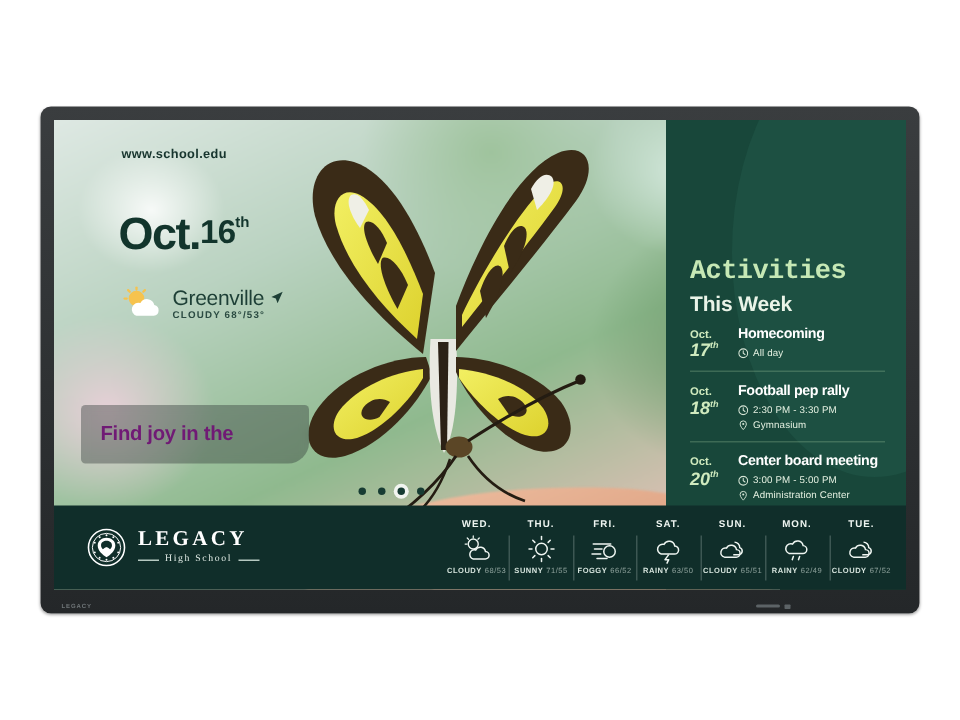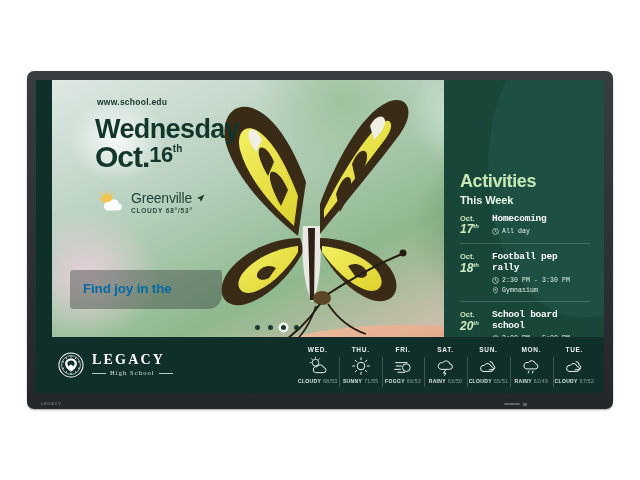--- a/index.html
+++ b/index.html
@@ -26,21 +26,20 @@
     background:#0f3029;
     overflow:hidden;
   }
 
   
   #photo-pane {
     position:absolute; left:0; top:0;
     width:484px; height:100%;
     overflow:hidden;
     background:#cfd8d2;
-    margin-left:16px;
   }
   #photo-bg {
     position:absolute; inset:-4px;
     background:
       radial-gradient(ellipse 70px 60px at 14% 20%, rgba(255,255,255,.85), rgba(255,255,255,0) 70%),
       radial-gradient(ellipse 90px 80px at 86% 12%, rgba(215,235,225,.9), rgba(215,235,225,0) 70%),
       radial-gradient(ellipse 120px 110px at 60% 8%, #9fc39d, rgba(159,195,157,0) 72%),
       radial-gradient(ellipse 130px 120px at 92% 48%, #6d9c6c, rgba(109,156,108,0) 70%),
       radial-gradient(ellipse 100px 90px at 8%  62%, #e8cfd8, rgba(232,207,216,0) 72%),
       radial-gradient(ellipse 150px 70px at 45% 96%, #e8b9a6, rgba(232,185,166,0) 75%),
@@ -88,52 +87,52 @@
   #wn-text .cond { font-size:6.5px; color:#2b4b42; letter-spacing:.8px; font-weight:600; margin-top:1px; }
 
   #quote-card {
     position:absolute; left:18px; top:190px;
     width:152px; padding:11px 13px 12px 13px;
     background:rgba(52,62,60,.42);
     border-radius:3px 3px 14px 3px;
     backdrop-filter:blur(3px);
   }
   #quote-card .q {
-    font-size:13.5px; font-weight:700; color:#0369a1;
+    font-size:13.5px; font-weight:700; color:#701a75;
     line-height:1.2; letter-spacing:-.2px;
   }
 
   #dots { position:absolute; left:203px; top:245px; display:flex; align-items:center; gap:8px; }
   .dot { width:5px; height:5px; border-radius:50%; background:#173c33; }
   .dot.active { box-shadow:0 0 0 2.5px rgba(255,255,255,.85); }
 
   
   #activities {
     position:absolute; left:408px; top:0;
     width:160px; height:100%;
     background:#18473a;
     overflow:hidden;
   }
   #arc {
     position:absolute; right:-74px; top:-62px;
     width:190px; height:300px; border-radius:50%;
     background:#1d5042;
   }
   #act-inner { position:absolute; left:0; top:0; width:100%; padding:92px 14px 0 16px; }
-  #act-title { font-size:18px; font-weight:700; color:#c6e8b5; letter-spacing:-.4px; line-height:1; }
-  #act-sub { font-size:11px; font-weight:600; color:#eaf4e8; margin-top:4px; letter-spacing:-.1px; }
+  #act-title { font-size:18px; font-weight:700; color:#c6e8b5; letter-spacing:-.4px; line-height:1;font-family:Liberation Mono, monospace; }
+  #act-sub { font-size:14px; font-weight:600; color:#eaf4e8; margin-top:4px; letter-spacing:-.1px; }
 
   .event { display:flex; gap:8px; padding:8px 0 7px 0; border-bottom:1px solid rgba(198,232,181,.22); }
   .event:first-of-type { margin-top:7px; border-top:1px solid rgba(198,232,181,.22); }
   .event:last-of-type { border-bottom:none; }
   .ev-date { width:24px; flex:0 0 24px; padding-top:1px; }
   .ev-month { font-size:7.5px; font-weight:700; color:#cfeabe; line-height:1.1; }
   .ev-day { font-size:12px; font-weight:700; font-style:italic; color:#cfeabe; line-height:1.1; }
   .ev-day sup { font-size:6px; font-weight:700; }
-  .ev-body { flex:1; min-width:0;font-family:Liberation Mono, monospace; }
+  .ev-body { flex:1; min-width:0; }
   .ev-title { font-size:9.5px; font-weight:700; color:#ffffff; line-height:1.15; letter-spacing:-.25px; }
   .ev-meta { display:flex; align-items:center; gap:3px; margin-top:3px; }
   .ev-meta span.txt { font-size:6.5px; color:#e5f1e2; letter-spacing:.1px; }
   .mini-ico { width:7px; height:7px; flex:0 0 7px; opacity:.92; }
 
   
   #bottombar {
     position:absolute; left:0; bottom:0;
     width:100%; height:56px;
     background:#102e2a;
@@ -221,21 +220,20 @@
 
         <ellipse cx="152" cy="212" rx="9" ry="7" fill="#5b4626"></ellipse>
         <path d="M158 208 C186 190 212 176 232 168" stroke="#241c12" stroke-width="2" fill="none"></path>
         <circle cx="233" cy="167" r="3.5" fill="#241c12"></circle>
         <path d="M150 218 C138 236 120 252 104 262" stroke="#241c12" stroke-width="2" fill="none"></path>
         <path d="M158 218 C170 236 184 244 196 248" stroke="#241c12" stroke-width="1.8" fill="none"></path>
         <path d="M146 220 C140 238 132 250 122 258" stroke="#241c12" stroke-width="1.6" fill="none"></path>
       </svg>
 
       <div id="site-url">www.school.edu</div>
-      <div id="dayname">Wednesday</div>
 
       <div id="datewrap">
         <span id="month">Oct.</span>
         <span id="daynum">16</span>
         <span id="ordinal">th</span>
       </div>
 
       <div id="weather-now">
         <svg width="26" height="22" viewBox="0 0 26 22">
           <circle cx="9" cy="8" r="5.2" fill="#f6c34e"></circle>
@@ -317,21 +315,21 @@
             </div>
           </div>
         </div>
 
         <div class="event">
           <div class="ev-date">
             <div class="ev-month">Oct.</div>
             <div class="ev-day"><span>20</span><sup>th</sup></div>
           </div>
           <div class="ev-body">
-            <div class="ev-title">School board school</div>
+            <div class="ev-title">Center board meeting</div>
             <div class="ev-meta">
               <svg class="mini-ico" viewBox="0 0 12 12">
                 <circle cx="6" cy="6" r="5" fill="none" stroke="#e5f1e2" stroke-width="1.2"></circle>
                 <path d="M6 3.2V6l2 1.4" stroke="#e5f1e2" stroke-width="1.2" fill="none" stroke-linecap="round"></path>
               </svg>
               <span class="txt">3:00 PM - 5:00 PM</span>
             </div>
             <div class="ev-meta">
               <svg class="mini-ico" viewBox="0 0 12 12">
                 <path d="M6 1a3.6 3.6 0 0 0-3.6 3.6C2.4 7.3 6 11 6 11s3.6-3.7 3.6-6.4A3.6 3.6 0 0 0 6 1z" fill="none" stroke="#e5f1e2" stroke-width="1.1"></path>

